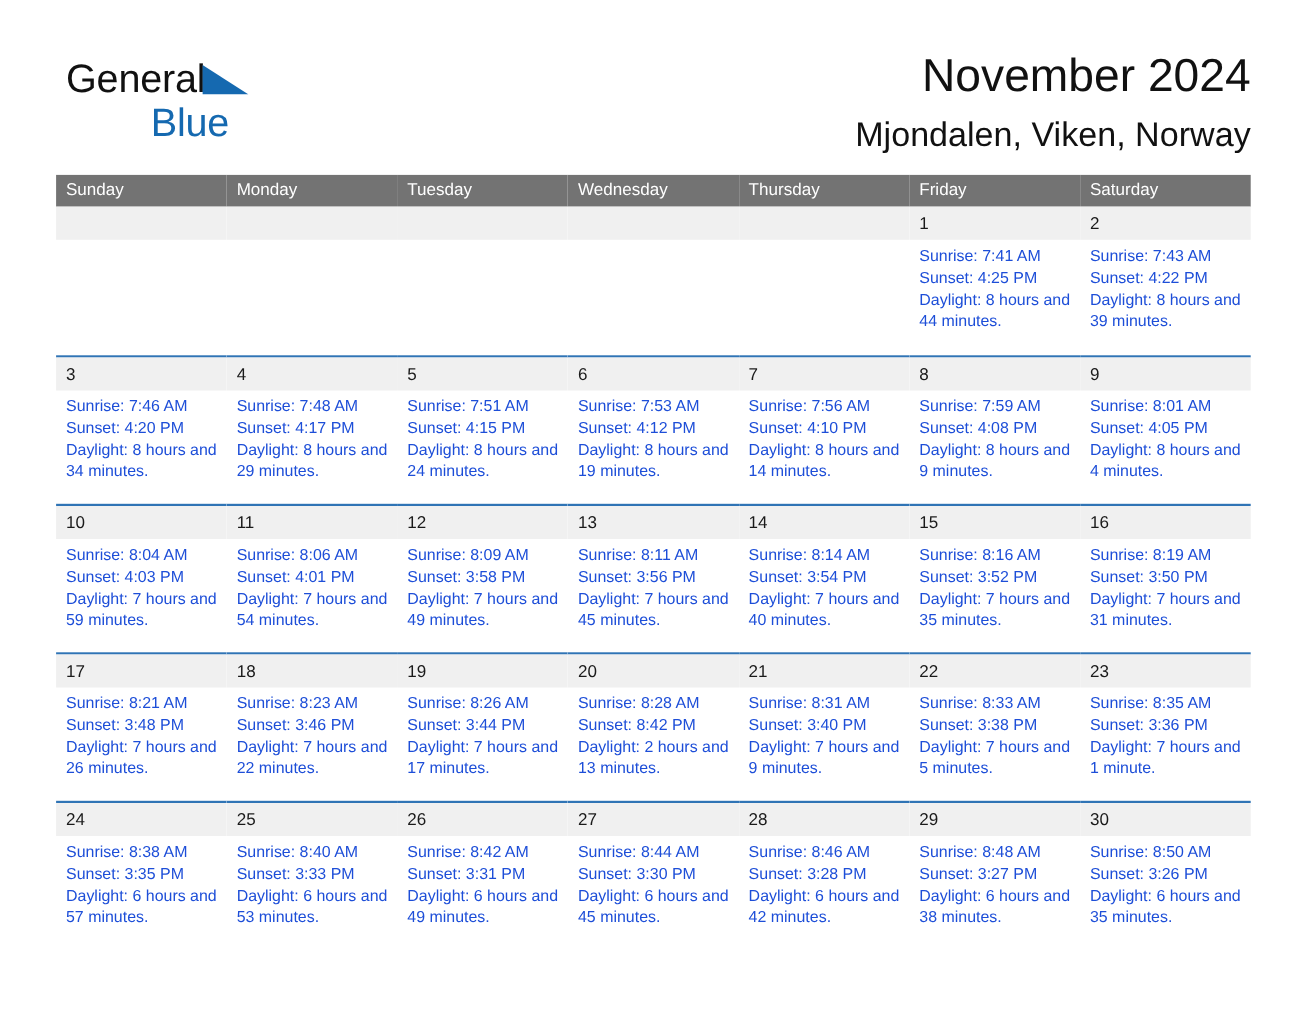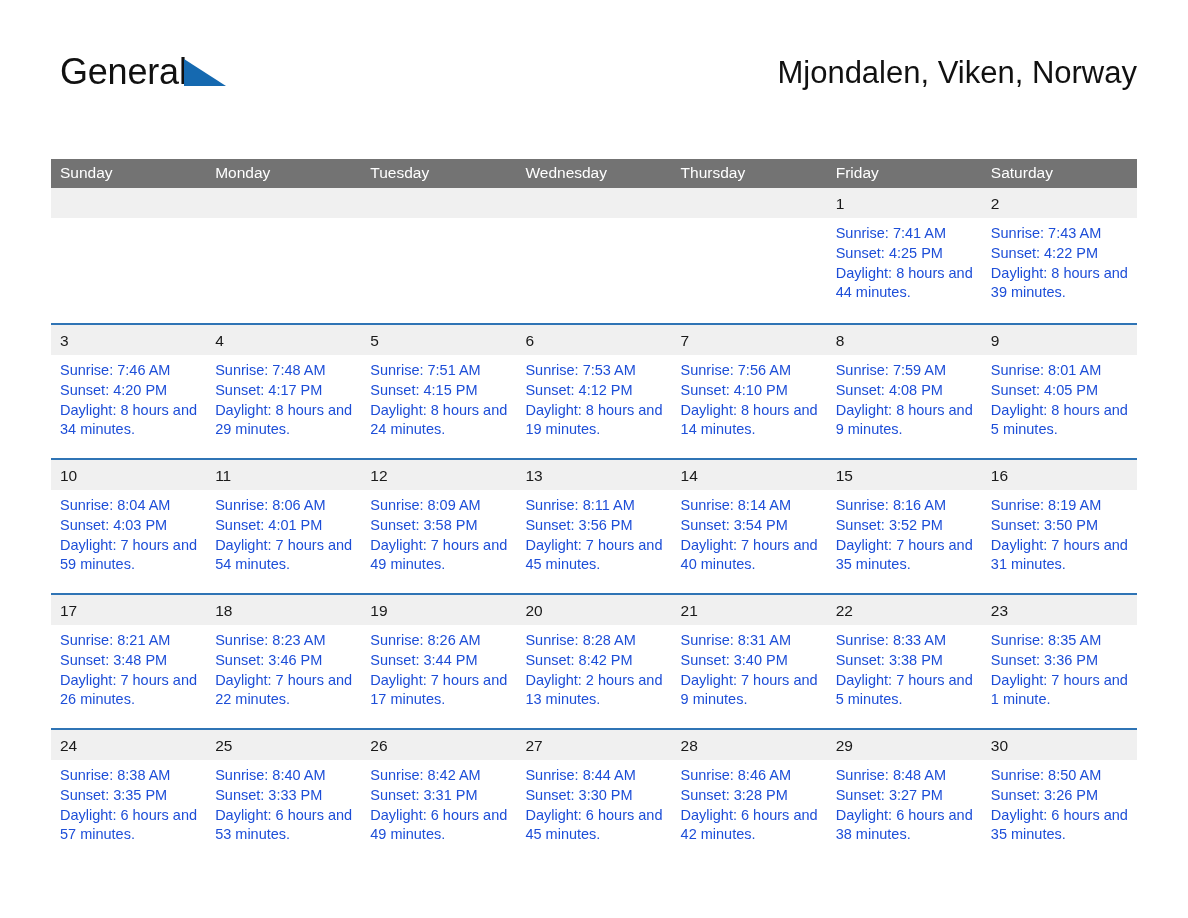--- a/index.html
+++ b/index.html
@@ -153,23 +153,25 @@
 <div class="page">
 
   <div class="header">
 
     <div class="brand">
       <div class="brand-row1">
         <span class="brand-general">General</span><span class="brand-flag"><svg width="42" height="27" viewBox="0 0 42 27" xmlns="http://www.w3.org/2000/svg">
               <polygon points="0,0 42,27 0,27" fill="#1569b0"></polygon>
             </svg></span>
       </div>
+      <div class="brand-row2">Blue</div>
     </div>
 
     <div class="title-block">
+      <h1 class="month-title">November 2024</h1>
       <div class="location-title">Mjondalen, Viken, Norway</div>
     </div>
 
   </div>
 
   <table class="calendar">
     <colgroup>
       <col>
         <col>
         <col>
@@ -297,21 +299,21 @@
                 <div class="daylight-wrap">Daylight: 8 hours and 9 minutes.</div>
               </div>
             </div>
           </td>
           <td>
             <div class="cell">
               <span class="daynum">9</span>
               <div class="info">
                 <div>Sunrise: 8:01 AM</div>
                 <div>Sunset: 4:05 PM</div>
-                <div class="daylight-wrap">Daylight: 8 hours and 5 minutes.</div>
+                <div class="daylight-wrap">Daylight: 8 hours and 4 minutes.</div>
               </div>
             </div>
           </td>
         </tr>
         <tr class="week-row">
           <td>
             <div class="cell">
               <span class="daynum">10</span>
               <div class="info">
                 <div>Sunrise: 8:04 AM</div>

